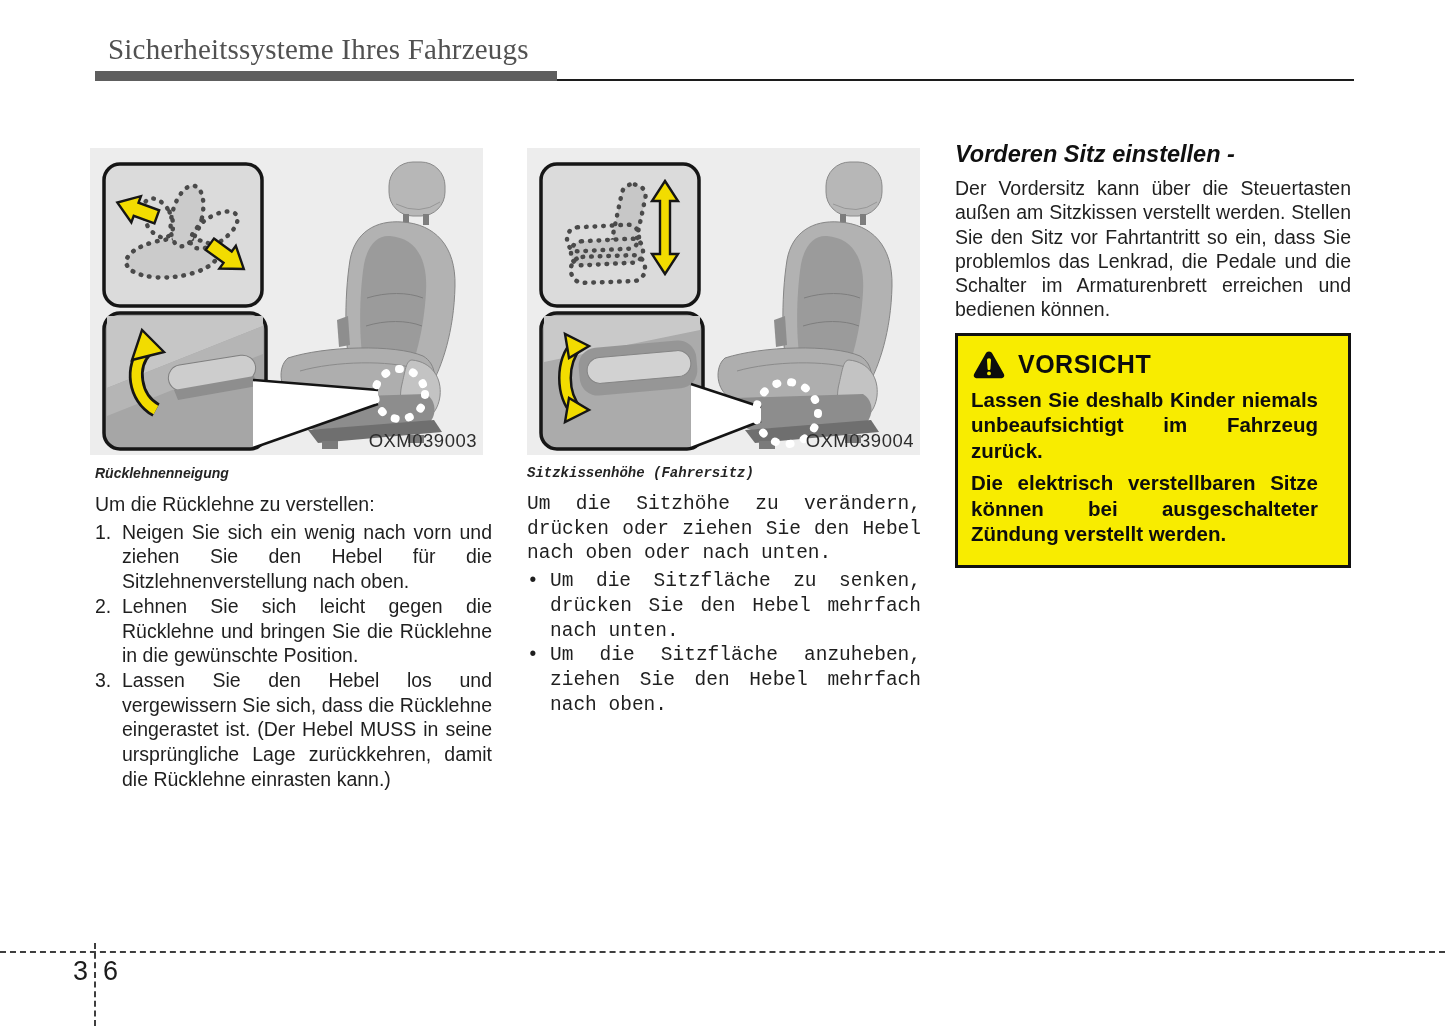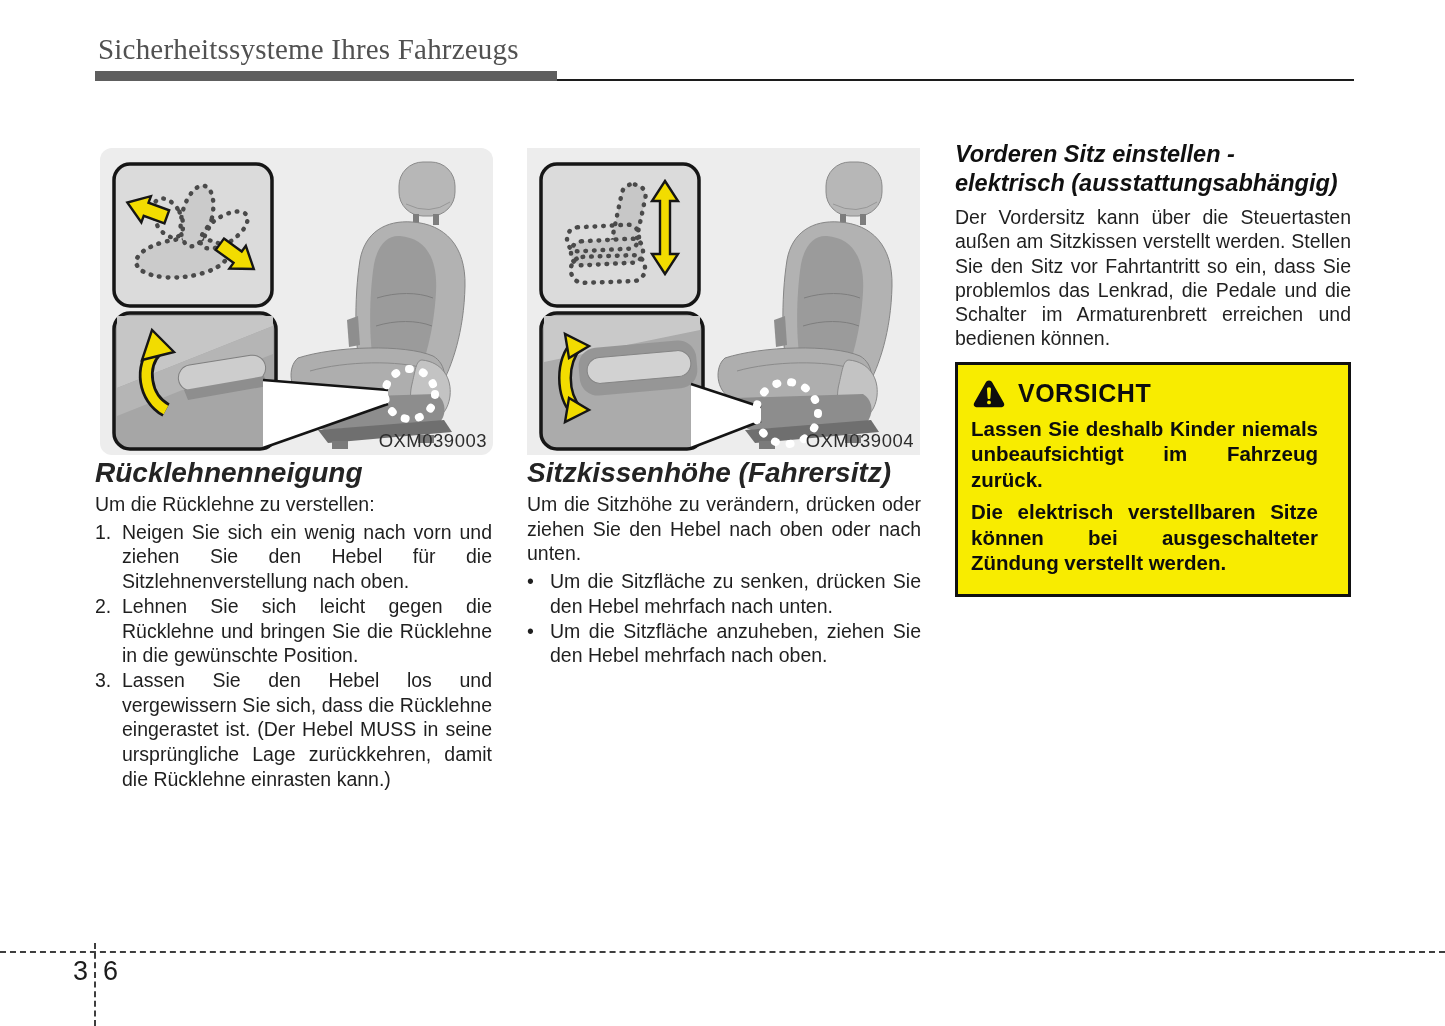--- a/index.html
+++ b/index.html
@@ -2,46 +2,46 @@
 <html><head>
 <meta charset="utf-8">
 <style>
   html,body { margin:0; padding:0; background:#fff; }
   .page {
     position:relative; width:1445px; height:1026px; background:#ffffff;
     font-family:"Liberation Sans", sans-serif; color:#212121; overflow:hidden;
   }
   
   .hdr-title {
-    position:absolute; left:98px; top:33px; margin:0;
+    position:absolute; left:108px; top:33px; margin:0;
     font-family:"Liberation Serif", serif; font-weight:normal;
     font-size:29px; color:#515151; letter-spacing:0.2px;
   }
   .hdr-bar  { position:absolute; left:95px;  top:71px; width:462px; height:10px; background:#5e5e5e; }
   .hdr-line { position:absolute; left:557px; top:79px; width:797px; height:2px;  background:#1c1c1c; }
 
   
   .figure { position:absolute; top:148px; width:393px; height:307px; background:#ededed; }
-  .figure.f1 { left:100px;border-radius:12px; }
+  .figure.f1 { left:90px; }
   .figure.f2 { left:527px; }
   .figure svg { position:absolute; left:0; top:0; }
   .fig-label {
     position:absolute; right:6px; bottom:3px; font-size:18.5px; color:#2d2d2d; letter-spacing:0.5px;
   }
   .dots { stroke:#4a4a4a; stroke-width:4.5; stroke-dasharray:0.6 8; stroke-linecap:round; }
   .wline { stroke:#141414; stroke-width:2.5; fill:none; }
 
   
   .col { position:absolute; }
   .col1 { left:95px;  top:460px; width:397px; }
-  .col2 { left:527px; top:460px; width:394px; }
+  .col2 { left:527px; top:460px; width:394px;font-family:Liberation Mono, monospace; }
   .col3 { left:955px; top:140px; width:396px; }
 
   h2.sec {
-    margin:0 0 6px 0; font-size:28px; line-height:26px;
+    margin:0 0 6px 0; font-size:14px; line-height:26px;
     font-style:italic; font-weight:bold; color:#242424;
   }
   .btxt { font-size:19.5px; line-height:24.7px; color:#1f1f1f; text-align:justify; }
   p.btxt { margin:0 0 3px 0; }
 
   .li  { display:flex; margin:0; }
   .li .mark { flex:0 0 27px; font-size:19.5px; line-height:24.7px; color:#1f1f1f; }
   .li .txt  { flex:1; }
   .bl  { display:flex; margin:0; }
   .bl .mark { flex:0 0 23px; font-size:19.5px; line-height:24.7px; color:#1f1f1f; }
@@ -209,21 +209,20 @@
     </div>
     <div class="bl">
       <span class="mark">•</span>
       <span class="txt btxt">Um die Sitzfläche anzuheben, ziehen Sie den Hebel mehrfach nach oben.</span>
     </div>
   </div>
 
   <div class="col col3">
     <h2 class="big">
       <span>Vorderen Sitz einstellen -</span><br>
-      <span>elektrisch (ausstattungsabhängig)</span>
     </h2>
     <p class="btxt">Der Vordersitz kann über die Steuertasten außen am Sitzkissen verstellt werden. Stellen Sie den Sitz vor Fahrtantritt so ein, dass Sie problemlos das Lenkrad, die Pedale und die Schalter im Armaturenbrett erreichen und bedienen können.</p>
 
     <div class="warnbox">
       <div class="warn-head">
         <svg width="32" height="29" viewBox="0 0 32 29">
           <path d="M16,1.5 C17.5,1.5 18.6,2.3 19.4,3.7 L30.6,23.4 C31.4,24.9 31.5,26 30.8,27 C30.1,28 29,28.3 27.4,28.3 L4.6,28.3 C3,28.3 1.9,28 1.2,27 C0.5,26 0.6,24.9 1.4,23.4 L12.6,3.7 C13.4,2.3 14.5,1.5 16,1.5 Z" fill="#0d0d0d"></path>
           <path d="M16,8.2 c1.3,0 2.1,0.9 2,2.2 l-0.55,8.1 c-0.07,1 -0.6,1.6 -1.45,1.6 c-0.85,0 -1.38,-0.6 -1.45,-1.6 l-0.55,-8.1 c-0.1,-1.3 0.7,-2.2 2,-2.2 Z" fill="#f8ec00"></path>
           <circle cx="16" cy="23.4" r="1.9" fill="#f8ec00"></circle>
         </svg>

